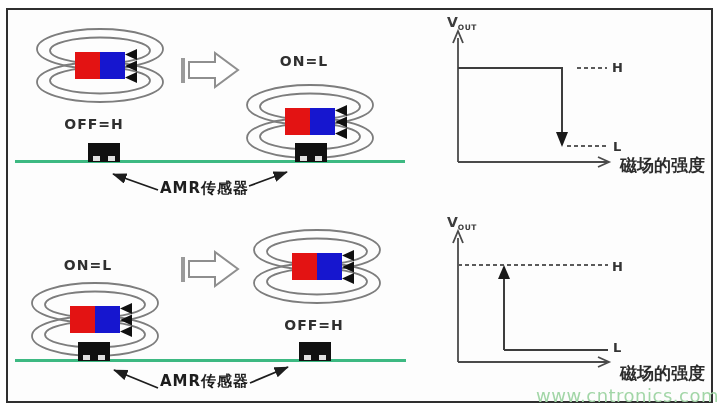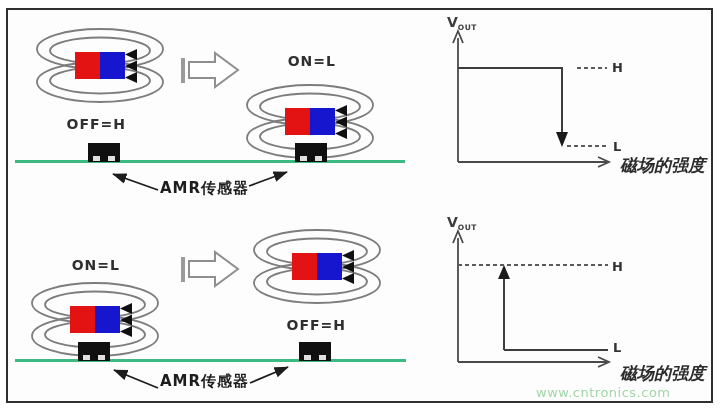--- a/index.html
+++ b/index.html
@@ -4,32 +4,32 @@
 <style>
   html,body{margin:0;padding:0;background:#fff;}
   #canvas{
     position:relative;width:721px;height:412px;background:#fff;overflow:hidden;
     font-family:"DejaVu Sans","Liberation Sans",sans-serif;color:var(--ink,#333);
   }
   .frame{position:absolute;left:6px;top:8px;width:703px;height:391px;
     border:2px solid #2f2f2f;background:#fdfdfd;}
   .abs{position:absolute;}
   .state-label{font-size:14px;font-weight:600;letter-spacing:1px;color:#2f2f2f;
-    text-align:right;width:64px;}
+    text-align:center;width:64px;}
   .ground{position:absolute;height:3px;background:var(--ground-green,#3db982);}
   .sensor{position:absolute;width:32px;height:19px;background:#101010;z-index:5;}
   .sensor::before,.sensor::after{content:"";position:absolute;bottom:1px;width:7px;height:5px;background:#e0e0e0;}
   .sensor::before{left:5px;}
   .sensor::after{right:5px;}
   .annot-label{font-size:15px;font-weight:600;color:#1d1d1d;letter-spacing:1px;white-space:nowrap;text-align:center;}
   .vout{font-size:14px;font-weight:700;color:#3c3c3c;}
   .vout .sub{font-size:7.5px;font-weight:700;vertical-align:-3px;letter-spacing:0.5px;}
   .hl-label{font-size:13px;font-weight:600;color:#333;}
-  .x-label{font-size:17px;font-weight:600;color:#2c2c2c;white-space:nowrap;font-style:italic;}
-  .watermark{font-size:13px;color:var(--watermark-green,#a2d6a7);letter-spacing:0.5px;white-space:nowrap;}
+  .x-label{font-size:17px;font-weight:600;color:#2c2c2c;white-space:nowrap;}
+  .watermark{font-size:18px;color:var(--watermark-green,#a2d6a7);letter-spacing:0.5px;white-space:nowrap;}
   svg{display:block;overflow:visible;}
 </style>
 </head>
 <body>
 
 <div id="canvas">
 
   <div class="frame"></div>
 
   <div class="abs magnet-slot" style="left:33px;top:22px;">

